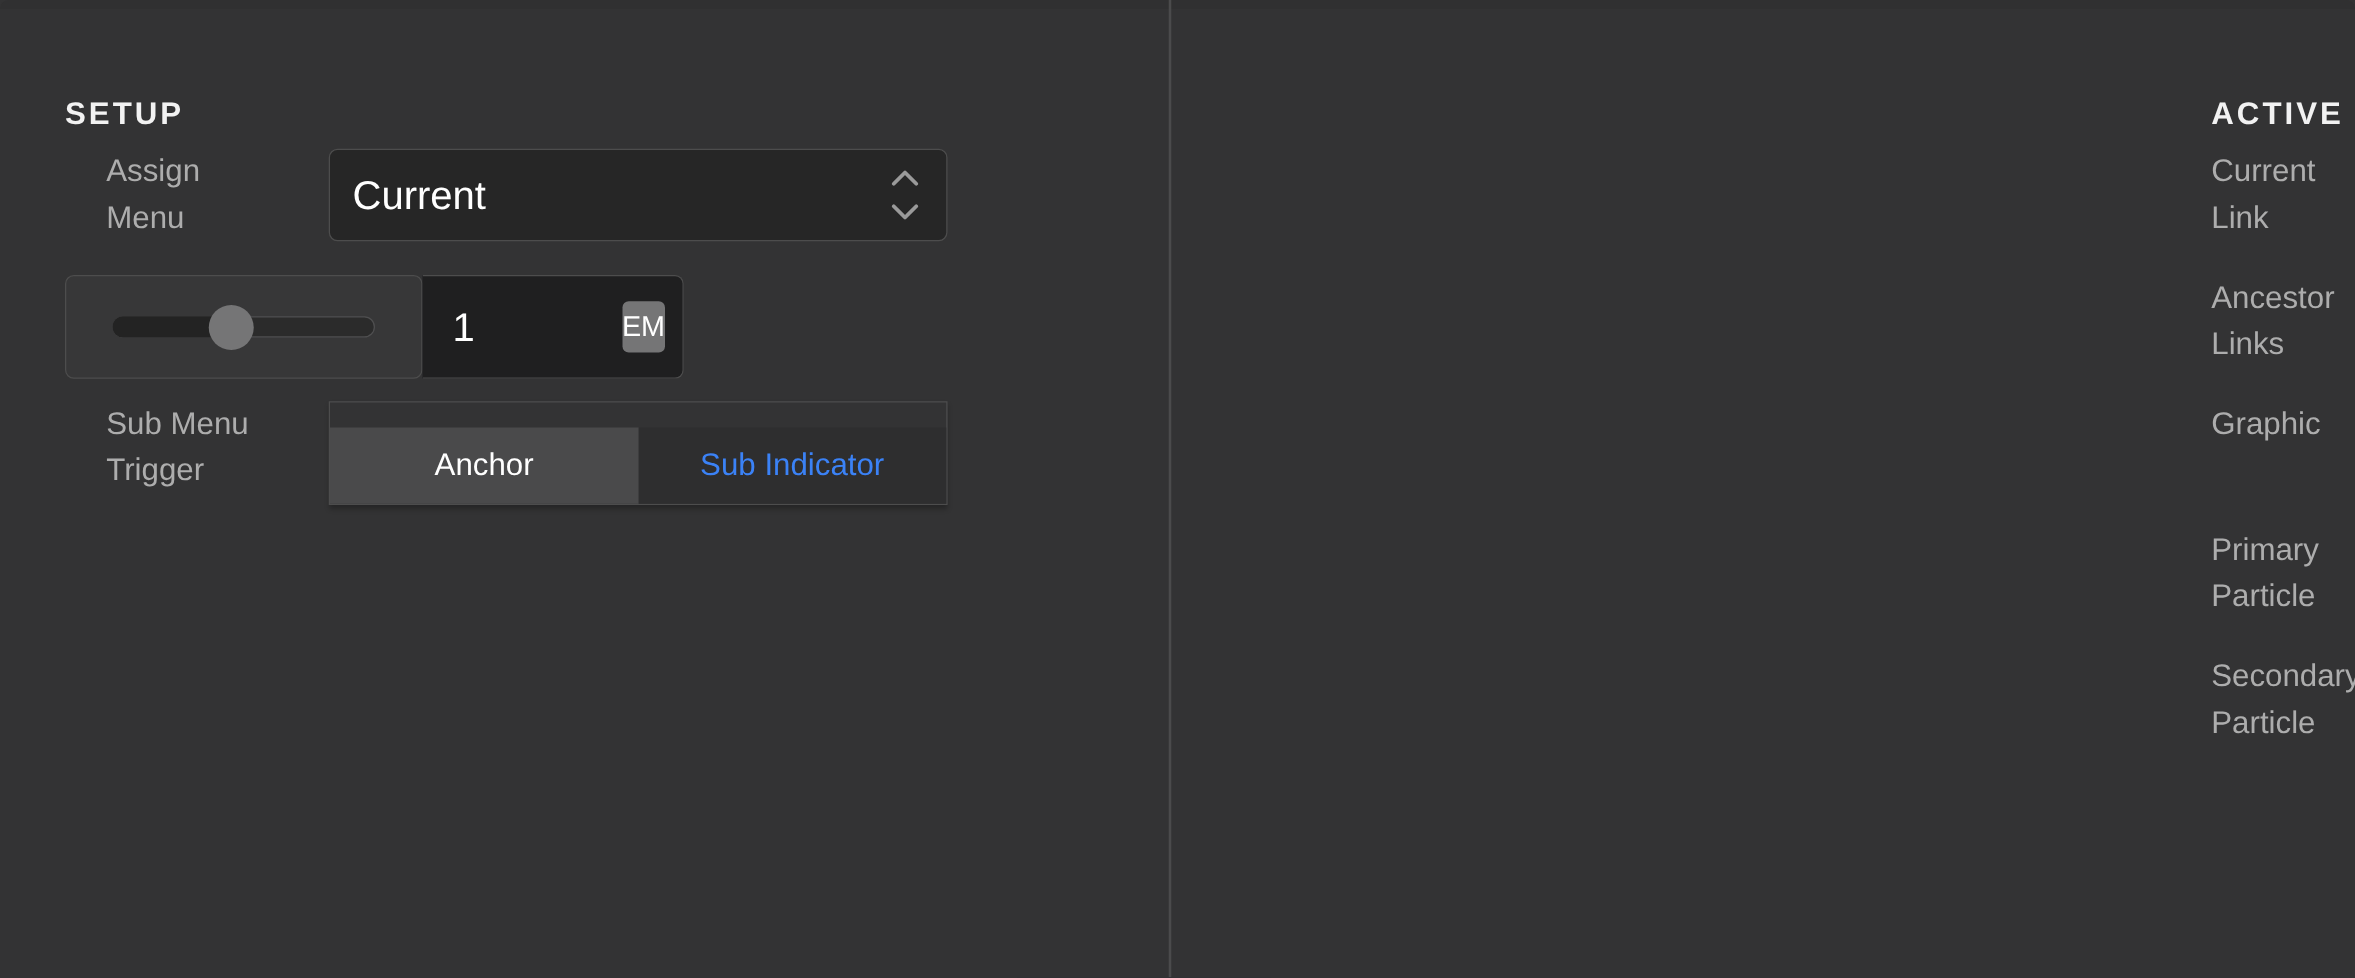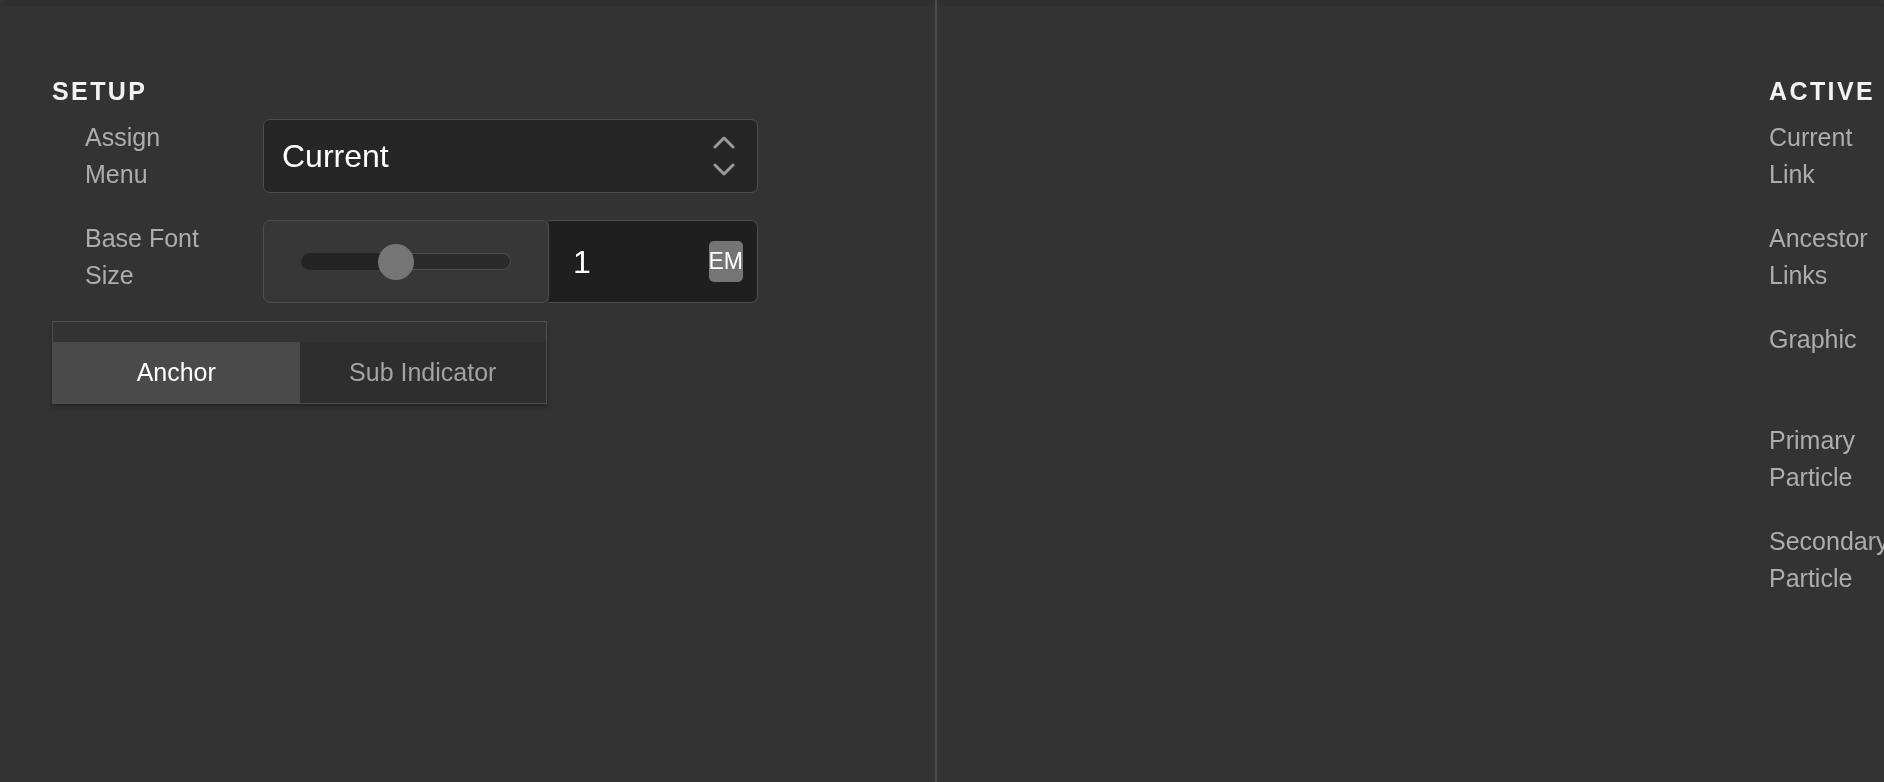--- a/index.html
+++ b/index.html
@@ -212,21 +212,21 @@
     align-items: center;
     justify-content: center;
     font-size: 25px;
     box-sizing: border-box;
     cursor: pointer;
     user-select: none;
     margin-top: 20px;
   }
   .segment.inactive {
     background: #2e2e2f;
-    color: #a3a3a3;
+    color: #3b82f6;
   }
   .segment.active {
     background: #4a4a4b;
     color: #ffffff;
   }
 
   
   .right-row { left: 833px; }
   .right-label { width: 180px; flex: 0 0 180px; }
 
@@ -261,22 +261,20 @@
               </svg>
               <svg width="22" height="13" viewBox="0 0 22 13" aria-hidden="true">
                 <path d="M2 2 L11 11 L20 2" fill="none" stroke="#9a9a9a" stroke-width="3" stroke-linecap="round" stroke-linejoin="round"></path>
               </svg>
             </span>
           </div>
         </div>
       </div>
 
       <div class="row row-fontsize">
-        <div class="row-label left-label">Base Font
-Size</div>
         <div class="left-ctrl">
           <div class="fontsize-wrap">
 
             <div class="slider-box">
               <div class="slider">
                 <div class="slider-track"></div>
                 <div class="slider-track-fill" id="slider-fill" style="width: 45%;"></div>
                 <div class="slider-thumb" id="slider-thumb" style="left: 45%;"></div>
               </div>
             </div>
@@ -284,20 +282,22 @@
             <div class="number-box">
               <span class="number-value">1</span>
               <span class="unit-badge">EM</span>
             </div>
 
           </div>
         </div>
       </div>
 
       <div class="row row-trigger">
+        <div class="row-label left-label">Sub Menu
+Trigger</div>
         <div class="left-ctrl">
           <div class="segmented">
             <div class="segment active">Anchor</div>
             <div class="segment inactive">Sub Indicator</div>
           </div>
         </div>
       </div>
 
     </section>
 

